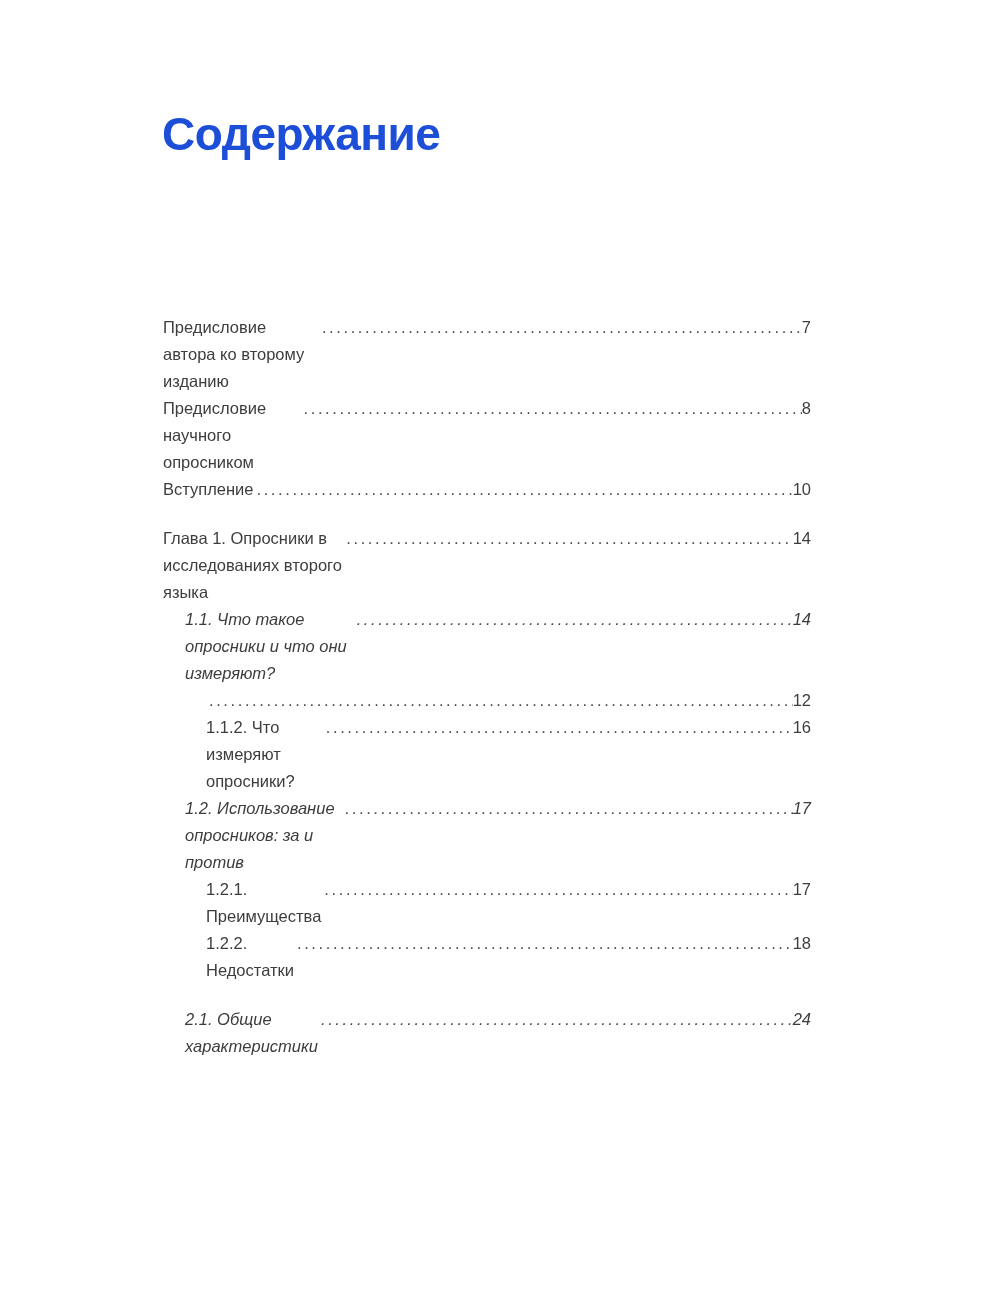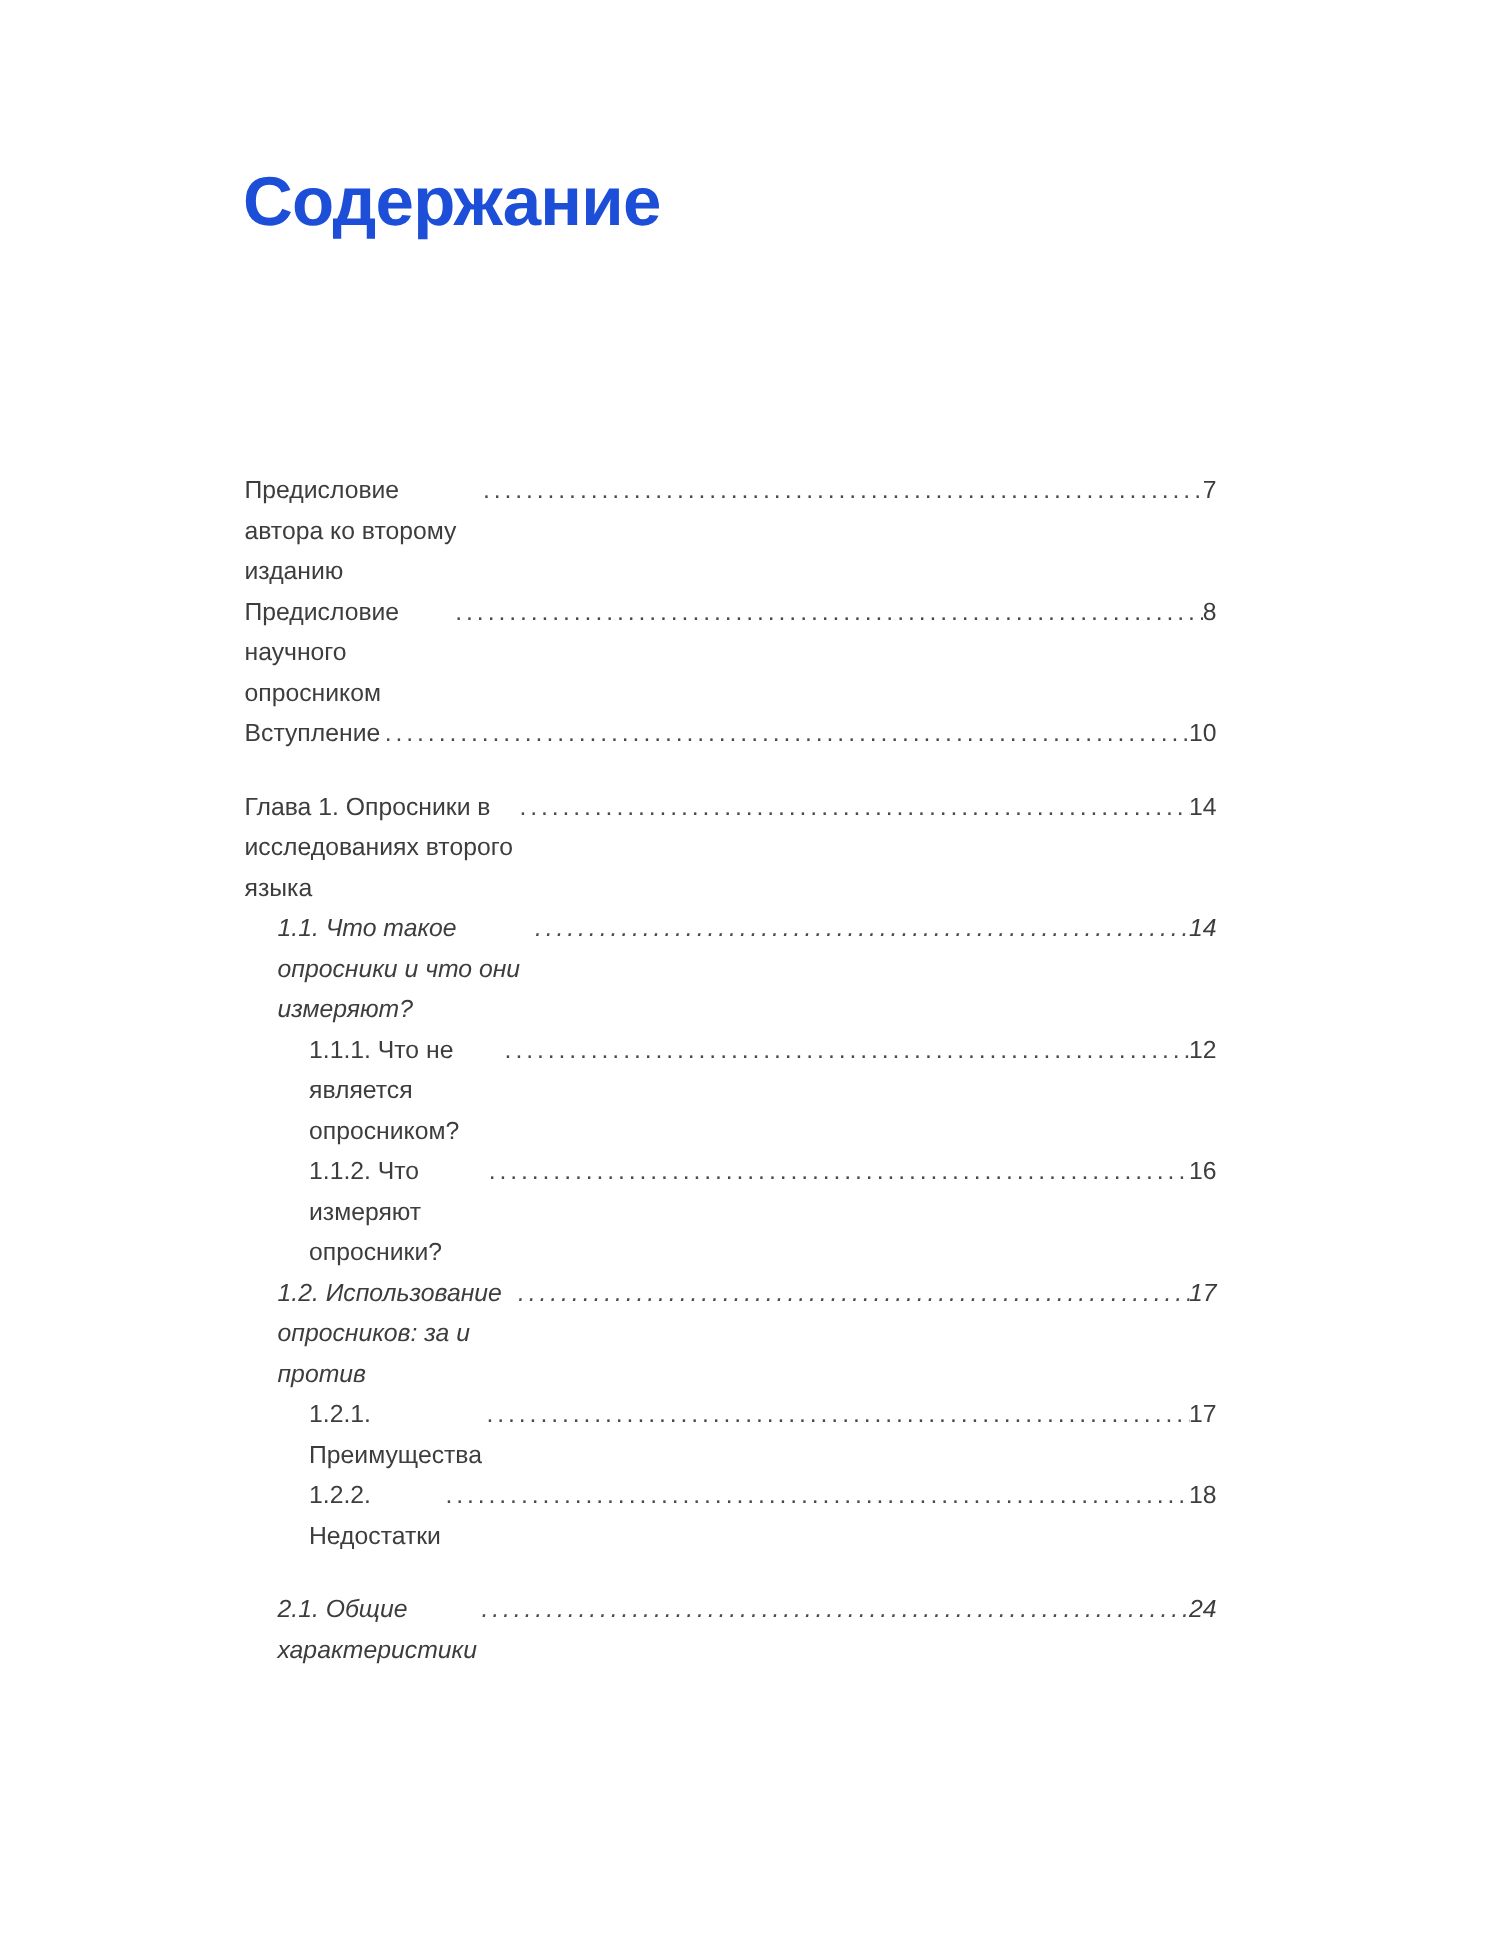--- a/index.html
+++ b/index.html
@@ -93,21 +93,20 @@
           <span class="t">Глава 1. Опросники в исследованиях второго языка</span>
           <span class="dots"></span>
           <span class="pg">14</span>
         </div>
         <div class="row lvl1">
           <span class="t">1.1. Что такое опросники и что они измеряют?</span>
           <span class="dots"></span>
           <span class="pg">14</span>
         </div>
         <div class="row lvl2">
-          <span class="t">1.1.1. Что не является опросником?</span>
           <span class="dots"></span>
           <span class="pg">12</span>
         </div>
         <div class="row lvl2">
           <span class="t">1.1.2. Что измеряют опросники?</span>
           <span class="dots"></span>
           <span class="pg">16</span>
         </div>
         <div class="row lvl1">
           <span class="t">1.2. Использование опросников: за и против</span>

